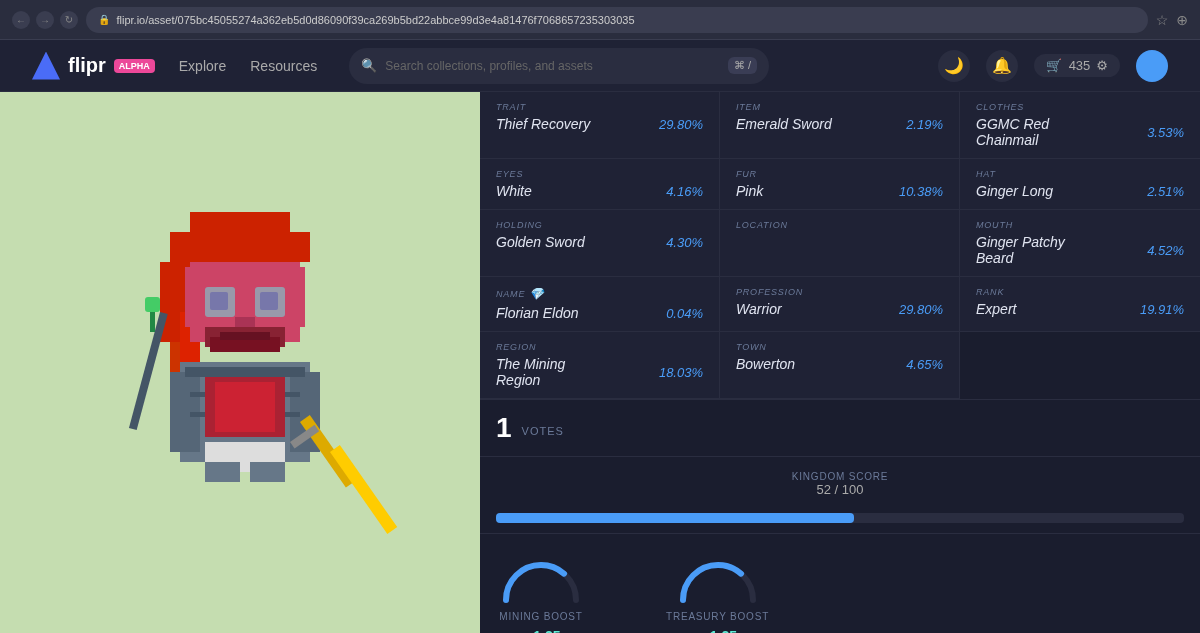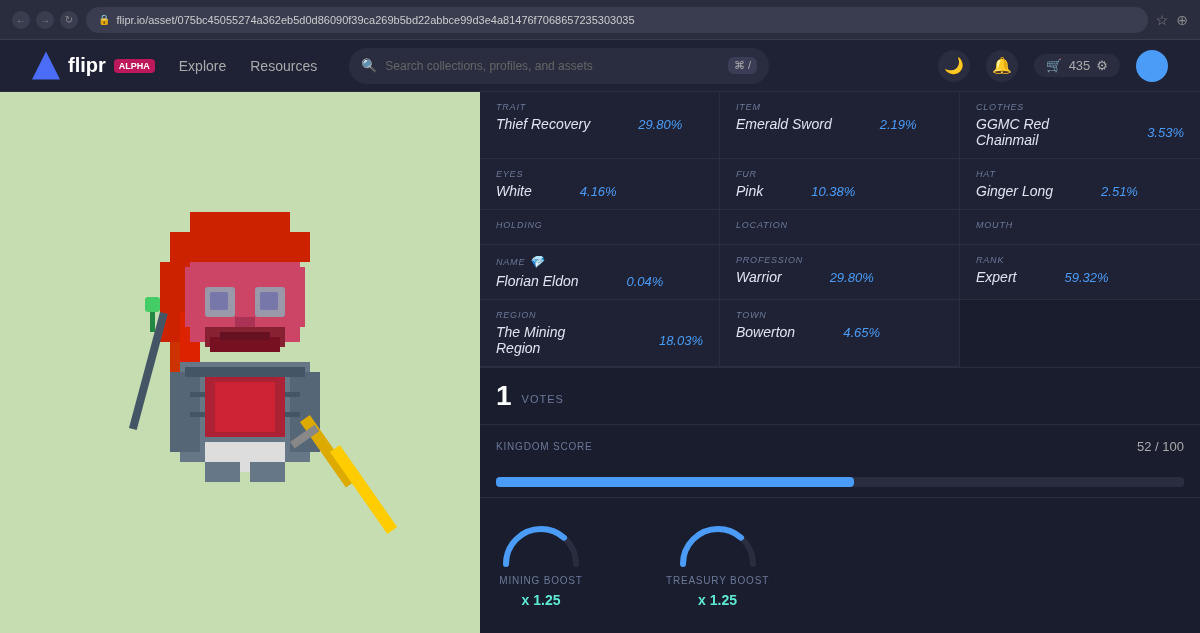--- a/index.html
+++ b/index.html
@@ -74,21 +74,21 @@
       color: #fff;
     }
     .logo-icon {
       width: 28px;
       height: 28px;
       background: #4a6cf7;
       clip-path: polygon(50% 0%, 0% 100%, 100% 100%);
     }
     .alpha-badge {
       font-size: 9px;
-      background: #be185d;
+      background: #ec4899;
       padding: 2px 5px;
       border-radius: 4px;
       color: #fff;
       font-weight: 600;
       text-align: center;
     }
     .nav-link {
       color: #aaa;
       font-size: 14px;
       cursor: pointer;
@@ -199,21 +199,21 @@
       text-transform: uppercase;
       letter-spacing: 0.8px;
       margin-bottom: 4px;
       display: flex;
       align-items: center;
       gap: 4px;
     }
     .trait-value-row {
       display: flex;
       align-items: center;
-      justify-content: flex-start;
+      justify-content: space-between;
       gap: 48px;
     }
     .trait-value {
       font-size: 14px;
       color: #e0e4f0;
       font-weight: 500;
     }
     .trait-pct {
       font-size: 13px;
       color: #4a9cf7;
@@ -246,21 +246,22 @@
 
     
     .kingdom-section {
       padding: 14px 16px 10px;
       border-bottom: 1px solid #2a2d40;
     }
     .kingdom-header {
       display: flex;
       justify-content: space-between;
       align-items: center;
-      margin-bottom: 23px;
+      margin-bottom: 16px;
+      flex-direction: column;
     }
     .kingdom-label {
       font-size: 10px;
       color: #6b7a99;
       text-transform: uppercase;
       letter-spacing: 0.8px;
     }
     .kingdom-score-val {
       font-size: 13px;
       color: #aaa;
@@ -457,46 +458,54 @@
         </div>
         <div class="trait-cell">
           <div class="trait-label">HAT</div>
           <div class="trait-value-row">
             <span class="trait-value">Ginger Long</span>
             <span class="trait-pct">2.51%</span>
           </div>
         </div>
         <div class="trait-cell">
           <div class="trait-label">HOLDING</div>
+          <div class="trait-value-row">
+            <span class="trait-value">Golden Sword</span>
+            <span class="trait-pct">4.30%</span>
+          </div>
         </div>
         <div class="trait-cell">
           <div class="trait-label">LOCATION</div>
         </div>
         <div class="trait-cell">
           <div class="trait-label">MOUTH</div>
+          <div class="trait-value-row">
+            <span class="trait-value">Ginger Patchy Beard</span>
+            <span class="trait-pct">4.52%</span>
+          </div>
         </div>
         <div class="trait-cell">
           <div class="trait-label">NAME<span class="diamond-icon"> 💎</span></div>
           <div class="trait-value-row">
             <span class="trait-value">Florian Eldon</span>
             <span class="trait-pct">0.04%</span>
           </div>
         </div>
         <div class="trait-cell">
           <div class="trait-label">PROFESSION</div>
           <div class="trait-value-row">
             <span class="trait-value">Warrior</span>
             <span class="trait-pct">29.80%</span>
           </div>
         </div>
         <div class="trait-cell">
           <div class="trait-label">RANK</div>
           <div class="trait-value-row">
             <span class="trait-value">Expert</span>
-            <span class="trait-pct">59.32%</span>
+            <span class="trait-pct">19.91%</span>
           </div>
         </div>
         <div class="trait-cell">
           <div class="trait-label">REGION</div>
           <div class="trait-value-row">
             <span class="trait-value">The Mining Region</span>
             <span class="trait-pct">18.03%</span>
           </div>
         </div>
         <div class="trait-cell">

